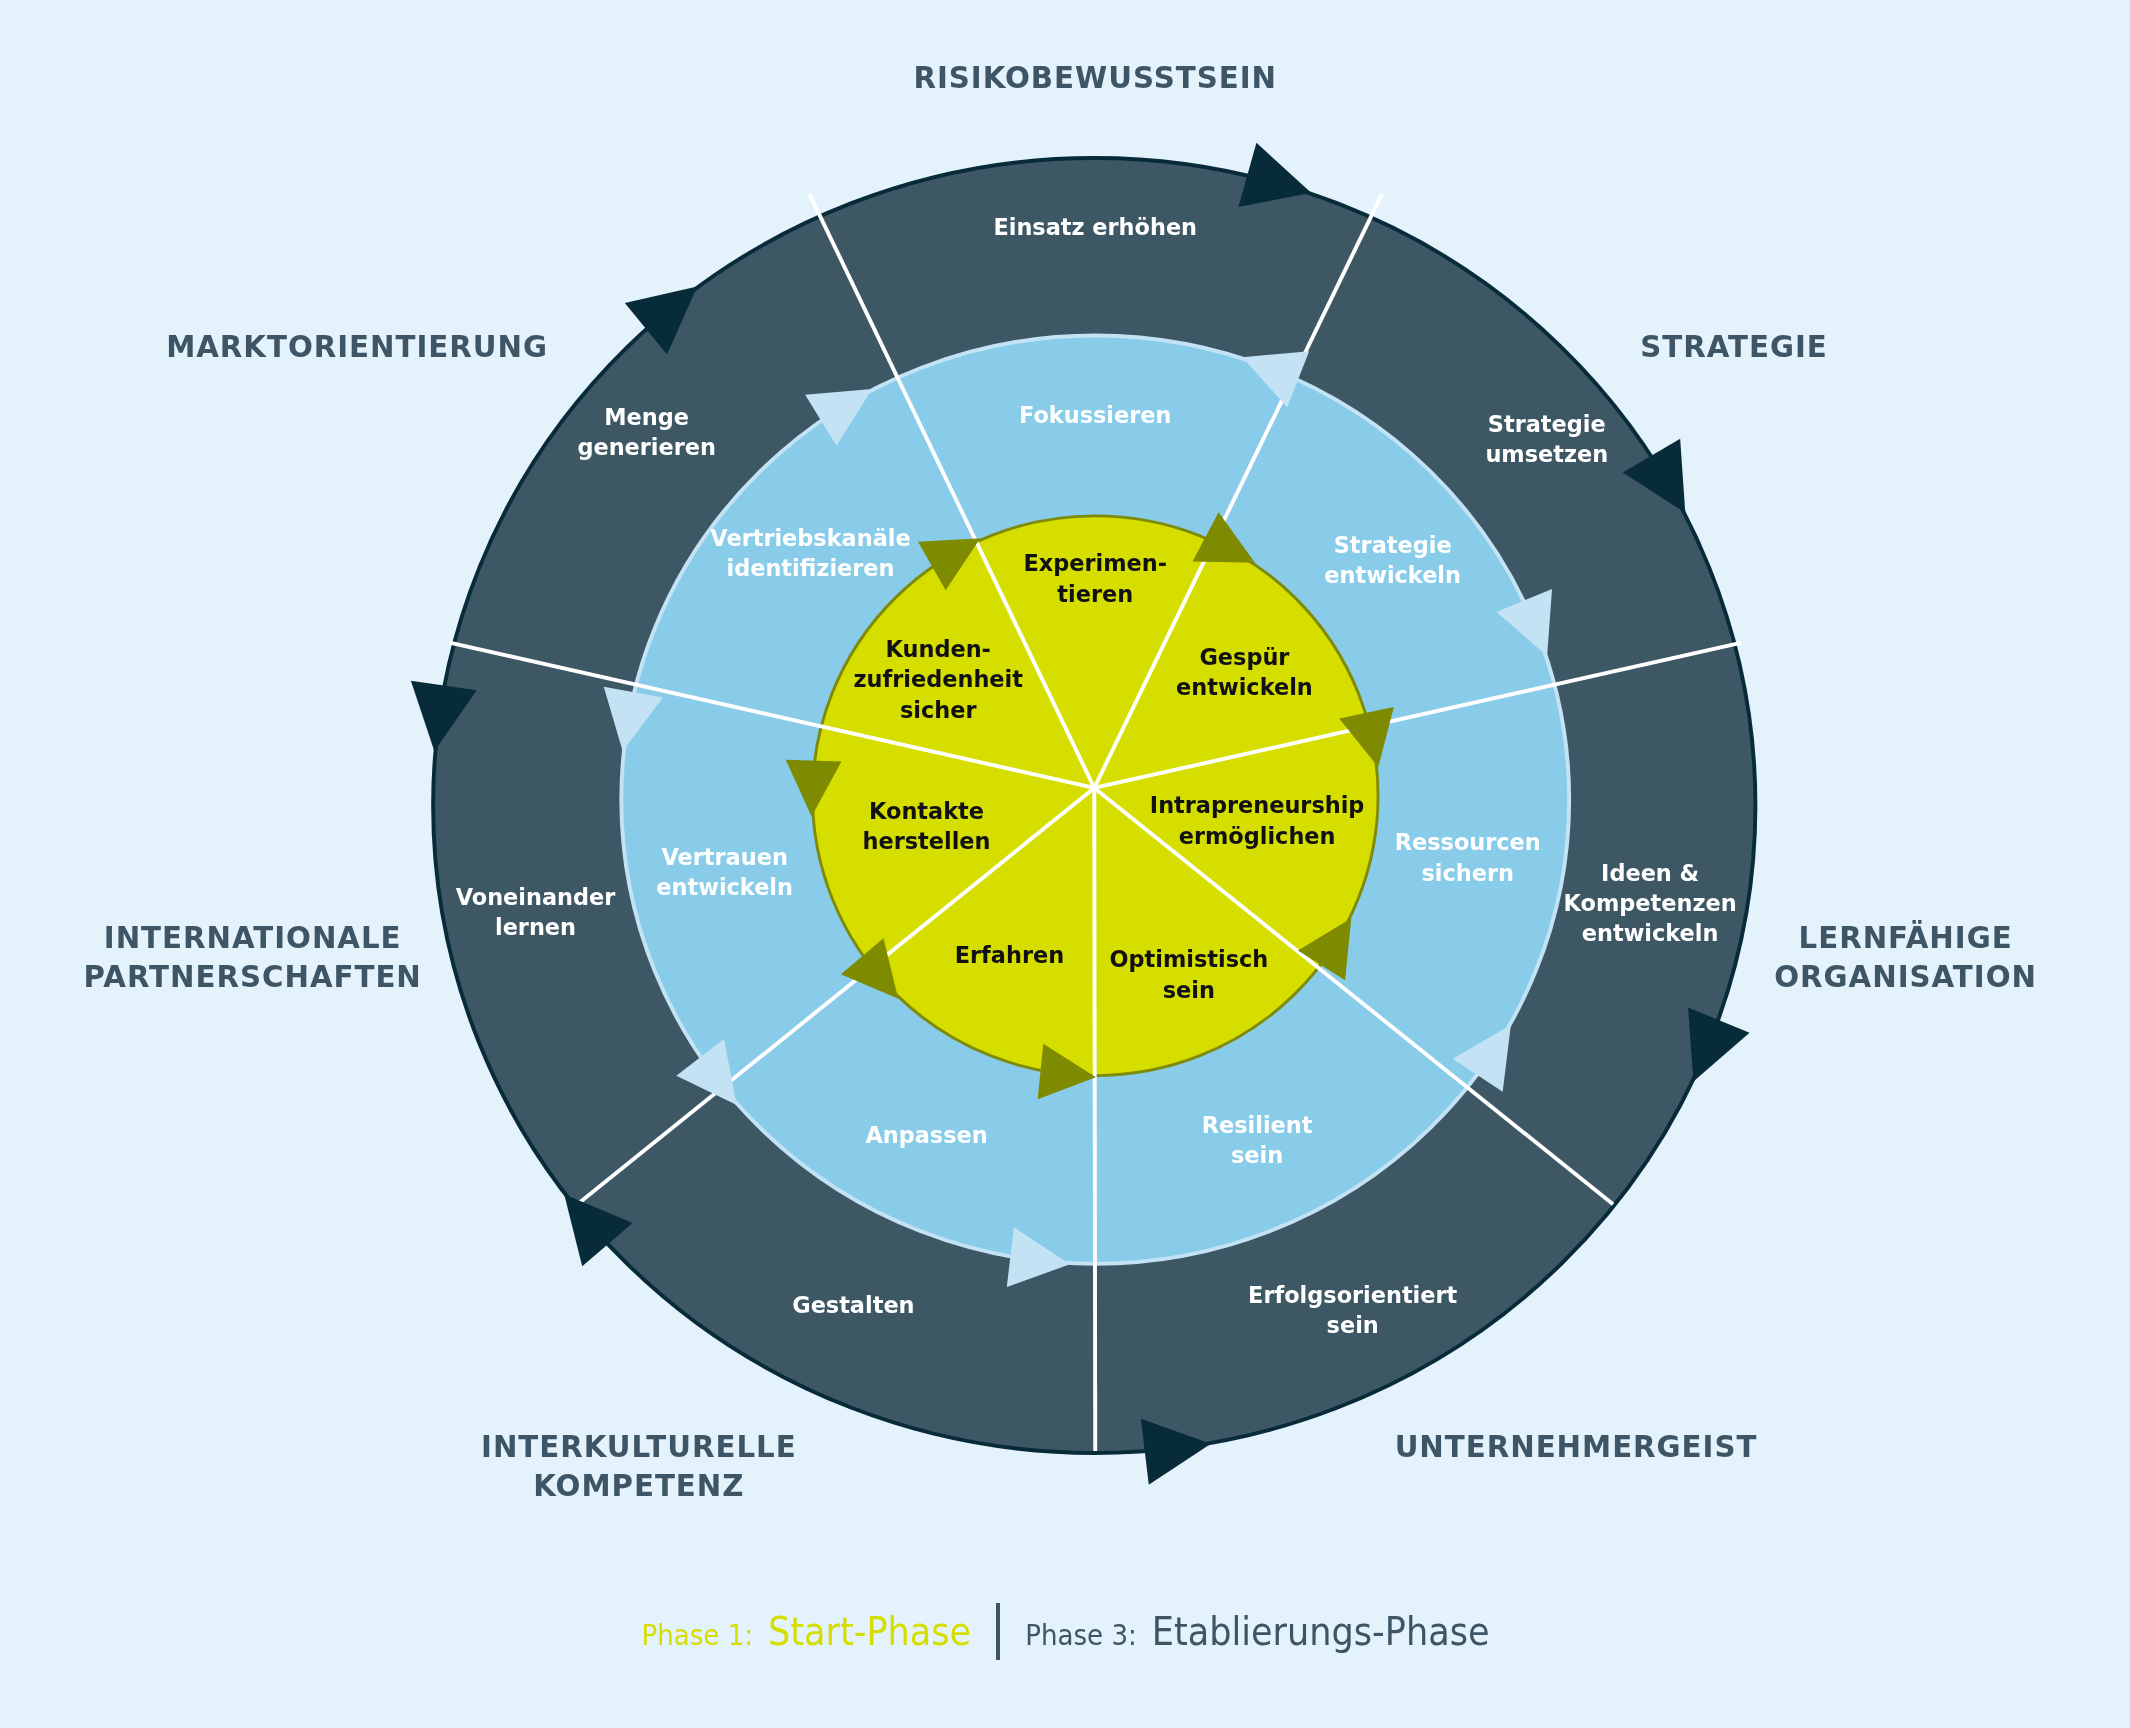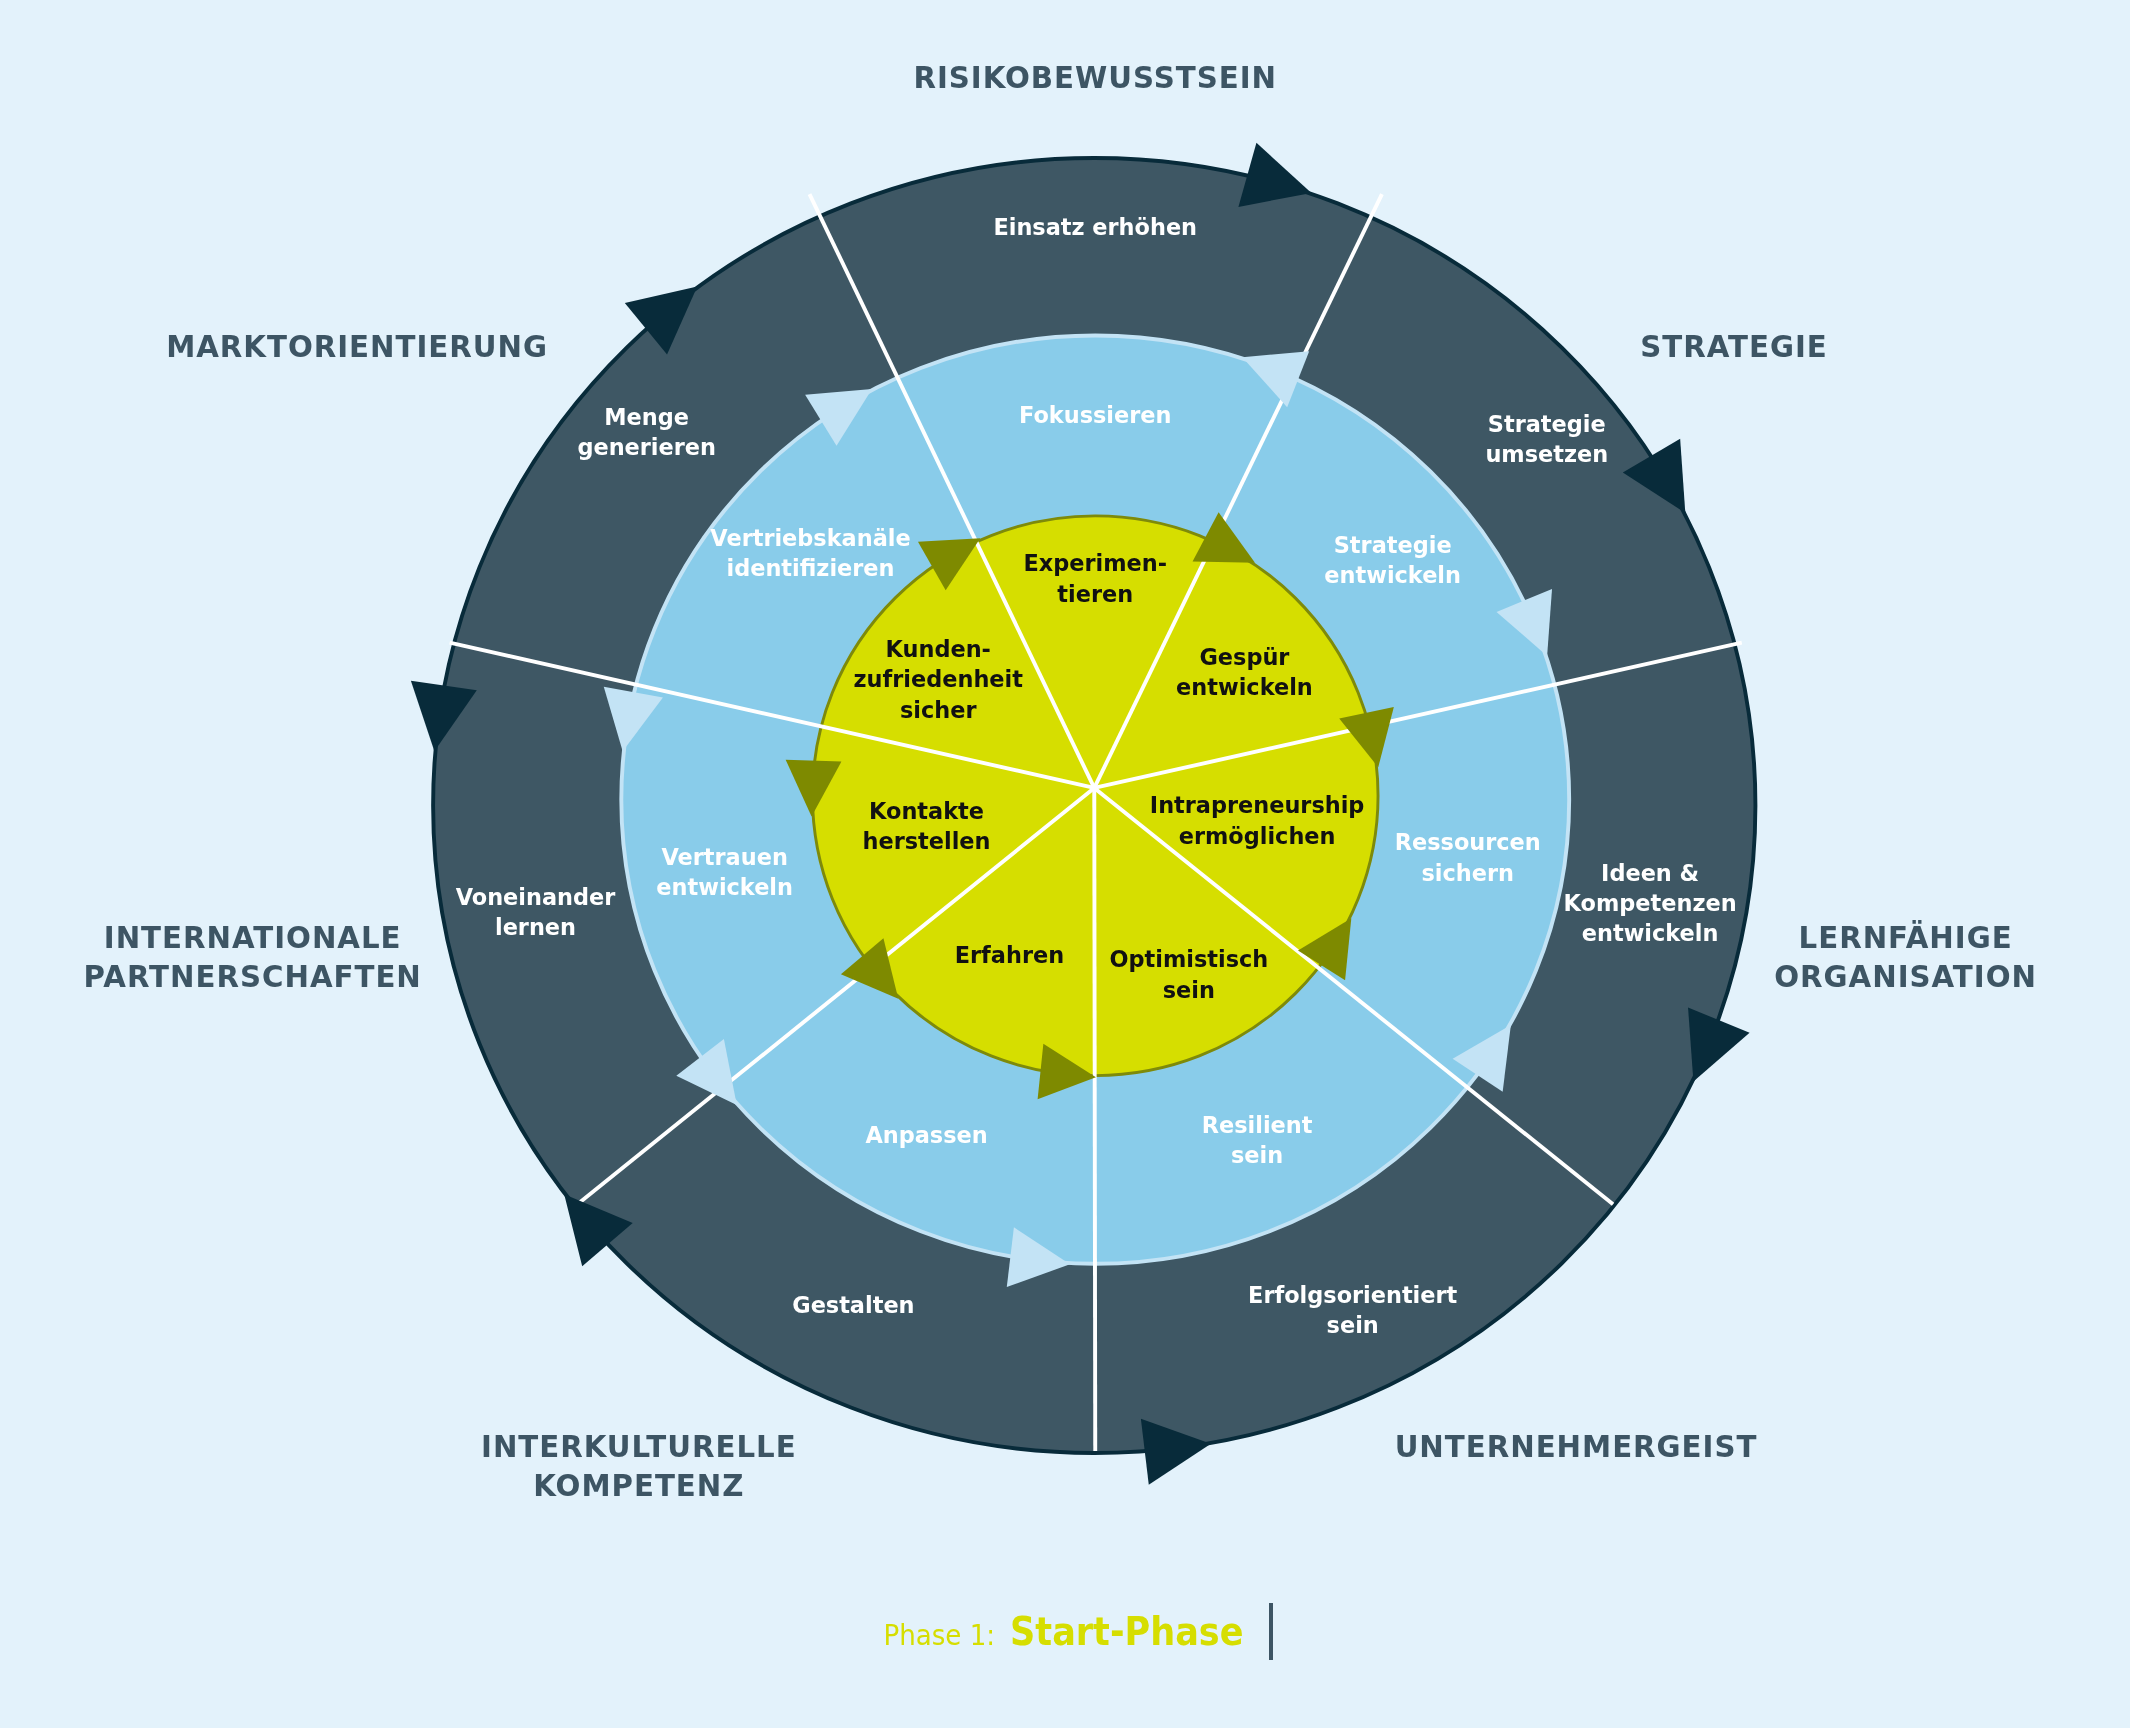--- a/index.html
+++ b/index.html
@@ -7,21 +7,21 @@
          font-family:"DejaVu Sans", sans-serif; }
   #stage { position:absolute; left:0; top:0; }
   .cat { font-family:"DejaVu Sans", sans-serif; font-weight:bold; fill:#3D5564; font-size:30px; letter-spacing:1px; }
   .outer-t { font-weight:bold; fill:#FFFFFF; font-size:23px; }
   .mid-t { font-weight:bold; fill:#FFFFFF; font-size:23px; }
   .inner-t { font-weight:bold; fill:#111111; font-size:23px; }
   #legend { position:absolute; left:0; right:0; top:1602px; height:59px; display:flex; justify-content:center; align-items:center;
             font-family:"DejaVu Sans Condensed", "DejaVu Sans", sans-serif; }
   .leg-item { display:flex; align-items:baseline; gap:15px; padding:0 25px; }
   .leg-small { font-size:29px; }
-  .leg-big { font-size:39px;font-weight:bold; }
+  .leg-big { font-size:39px; }
   .leg-div { width:2px; height:57px; background:#3D5564; }
 </style>
 </head>
 <body>
 
 <svg id="stage" width="2131" height="1728" viewBox="0 0 2185 1772">
   <g id="rings">
     <ellipse id="ring-outer" cx="1122" cy="826" rx="678" ry="664" stroke="#082B3A" stroke-width="4" fill="#3E5764"></ellipse>
     <ellipse id="ring-mid" cx="1123" cy="820" rx="486" ry="476" stroke="#C3E3F5" stroke-width="4" fill="#89CCEA"></ellipse>
     <ellipse id="ring-inner" cx="1123" cy="816" rx="290" ry="287" stroke="#7E8A0A" stroke-width="3" fill="#D6DE00"></ellipse>
@@ -90,14 +90,18 @@
     </g>
 </svg>
 
 <div id="legend">
   <div class="leg-item" style="color: rgb(214, 222, 0);">
     <span class="leg-small">Phase 1:</span>
     <span class="leg-big">Start-Phase</span>
   </div>
   <div class="leg-div"></div>
   <div class="leg-div"></div>
+  <div class="leg-item" style="color: rgb(61, 85, 100);">
+    <span class="leg-small">Phase 3:</span>
+    <span class="leg-big">Etablierungs-Phase</span>
+  </div>
 </div>
 
 
 </body></html>

